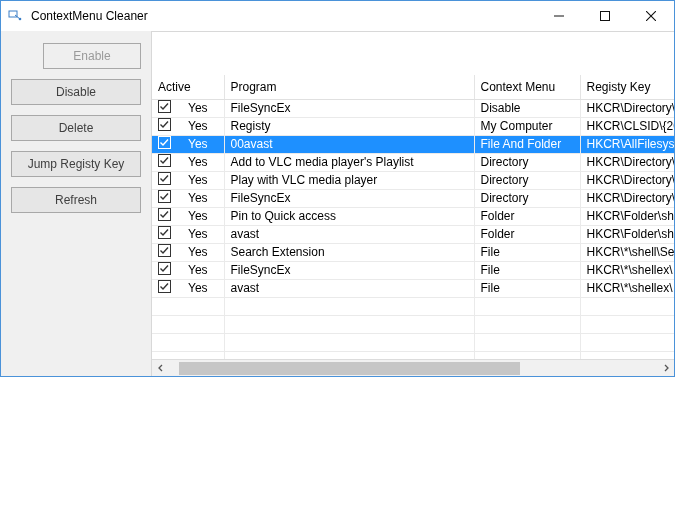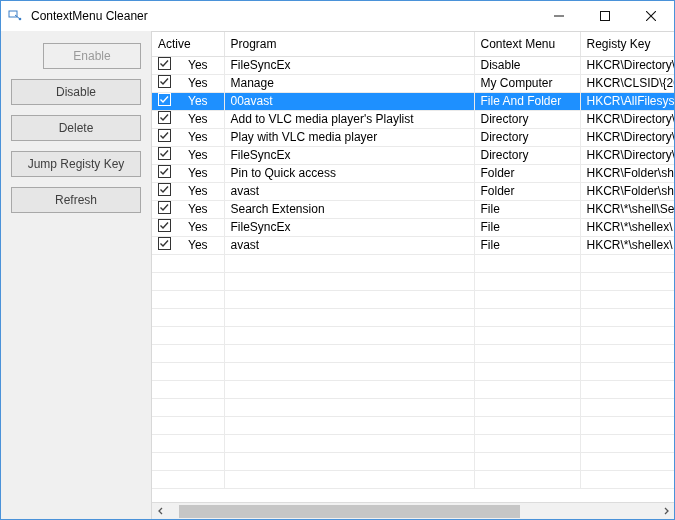--- a/index.html
+++ b/index.html
@@ -1,18 +1,18 @@
 <!DOCTYPE html>
 <html><head>
 <meta charset="utf-8">
 <style>
   * { box-sizing: border-box; }
   html, body { margin: 0; padding: 0; font-family: "Segoe UI", Tahoma, sans-serif; font-size: 12px; color: #000; }
   .window {
-    width: 675px; height: 520px;
+    width: 675px; height: 377px;
     border: 1px solid #4a92d9;
     background: #fff;
     display: flex; flex-direction: column;
     position: relative;
     box-shadow: 0 6px 24px rgba(0,0,0,0.18);
   }
   .titlebar {
     height: 30px; display: flex; align-items: center;
     background: #fff;
     user-select: none;
@@ -50,20 +50,21 @@
     border-top: 1px solid #d8d8d8;
     background: #fff;
   }
   .grid-wrap {
     flex: 1; overflow: hidden; position: relative;
     border-left: 1px solid #d8d8d8;
   }
   .grid {
     position: absolute; inset: 0 0 17px 0;
     overflow: hidden;
+    margin-top: 43px;
   }
   table.list {
     border-collapse: collapse;
     width: 760px;
     table-layout: fixed;
   }
   table.list thead th {
     text-align: left; font-weight: 400;
     height: 24px; padding: 0 6px;
     border-right: 1px solid #e4e4e4;
@@ -194,21 +195,21 @@
                 <tr>
                   <td>
                     <div class="active-cell">
                       <span><svg class="chk" viewBox="0 0 13 13">
                           <rect x="0.5" y="0.5" width="12" height="12" fill="none" stroke="#333" stroke-width="1"></rect>
                           <path d="M2.5 6.5 L5 9 L10 3.5" fill="none" stroke="#333" stroke-width="1.4"></path>
                         </svg></span>
                       <span>Yes</span>
                     </div>
                   </td>
-                  <td>Manage</td>
+                  <td>Registy</td>
                   <td>My Computer</td>
                   <td>HKCR\CLSID\{20</td>
                 </tr>
                 <tr class="selected">
                   <td>
                     <div class="active-cell">
                       <span><svg class="chk" viewBox="0 0 13 13">
                           <rect x="0.5" y="0.5" width="12" height="12" fill="none" stroke="#333" stroke-width="1"></rect>
                           <path d="M2.5 6.5 L5 9 L10 3.5" fill="none" stroke="#333" stroke-width="1.4"></path>
                         </svg></span>

